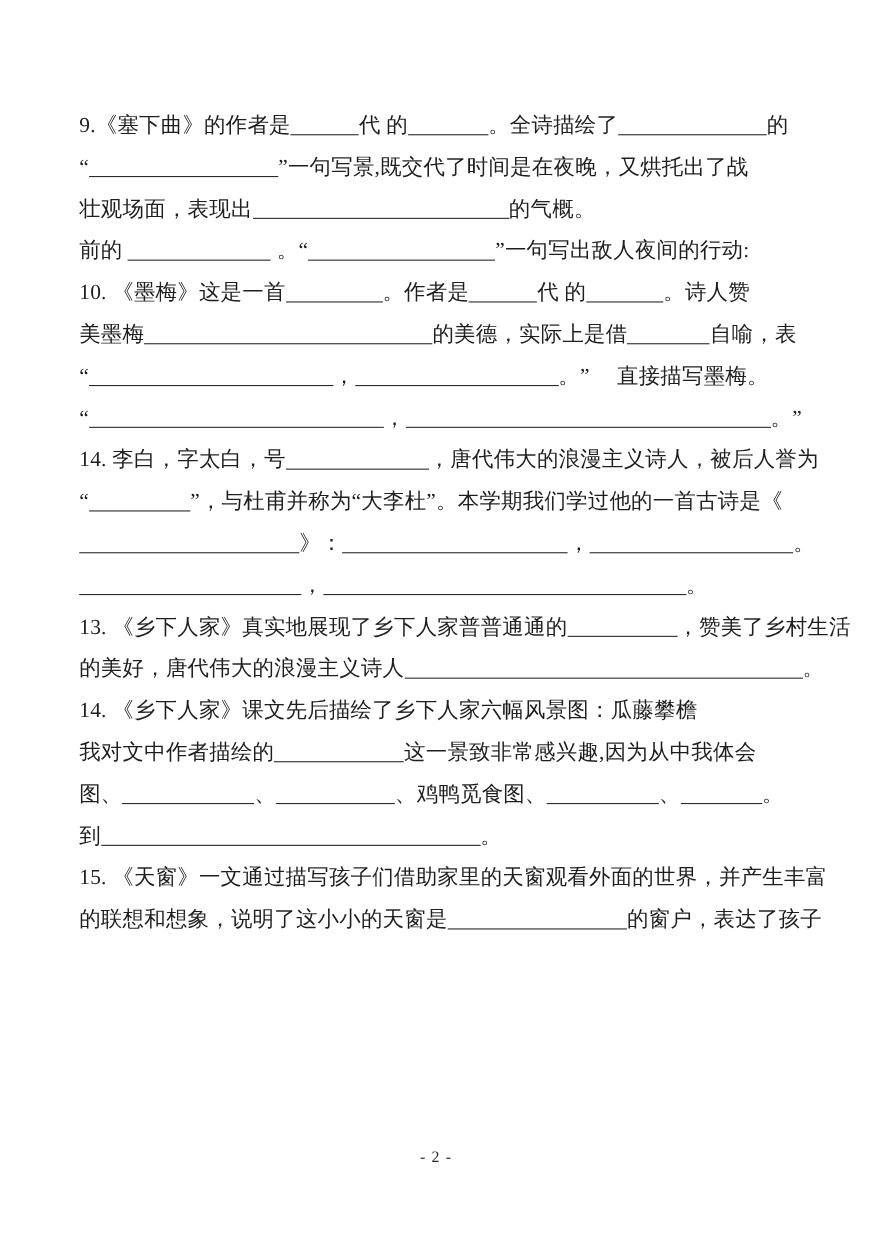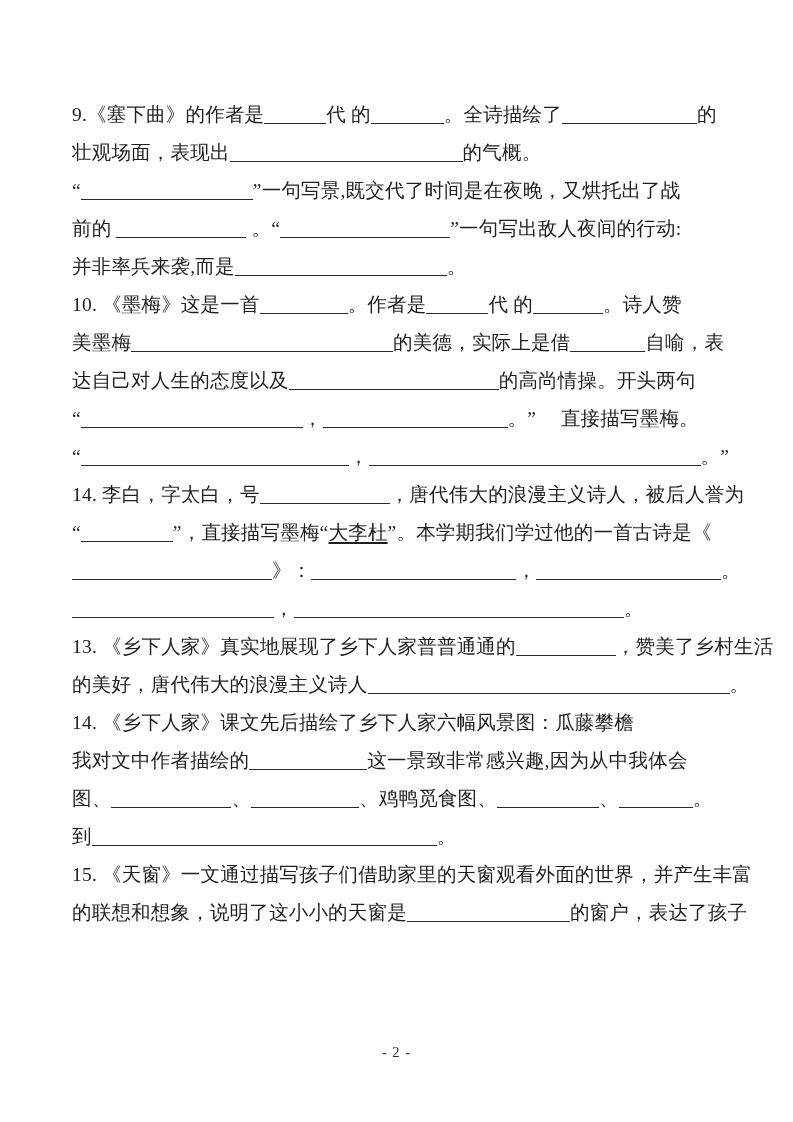--- a/index.html
+++ b/index.html
@@ -17,21 +17,20 @@
     font-size:19.5px;
     letter-spacing:0.2px;
   }
   .line {
     height:38px;
     line-height:38px;
     white-space:nowrap;
   }
   .run { white-space:pre; }
   .run.underlined {
-    text-decoration:underline;
     text-underline-offset:3px;
     text-decoration-thickness:1.5px;
     text-align:right;
   }
   .blank {
     display:inline-block;
     height:12px;
     border-bottom:1.6px solid var(--line-color, #2b2b2b);
     margin-bottom:-3px;
   }
@@ -43,31 +42,29 @@
     letter-spacing:1px;
     color:#2a2a2a;
   }
 </style>
 </head>
 <body>
 
 <div class="page" style="--page-bg: #ffffff; --text-color: #1e1e1e; --line-color: #2b2b2b;">
   <div class="doc">
       <div class="line"><span class="run">9.《塞下曲》的作者是</span><span class="blank" style="width: 62px;"></span><span class="run">代 的</span><span class="blank" style="width: 73px;"></span><span class="run">。全诗描绘了</span><span class="blank" style="width: 135px;"></span><span class="run">的</span></div>
+      <div class="line"><span class="run">“</span><span class="blank" style="width: 172px;"></span><span class="run">”一句写景,既交代了时间是在夜晚，又烘托出了战</span></div>
       <div class="line"><span class="run">壮观场面，表现出</span><span class="blank" style="width: 233px;"></span><span class="run">的气概。</span></div>
-      <div class="line"><span class="run">“</span><span class="blank" style="width: 172px;"></span><span class="run">”一句写景,既交代了时间是在夜晚，又烘托出了战</span></div>
       <div class="line"><span class="run">前的 </span><span class="blank" style="width: 130px;"></span><span class="run"> 。“</span><span class="blank" style="width: 170px;"></span><span class="run">”一句写出敌人夜间的行动:</span></div>
-      <div class="line"><span class="run">并非率兵来袭,而是</span><span class="blank" style="width: 212px;"></span><span class="run">。</span></div>
       <div class="line"><span class="run">10. 《墨梅》这是一首</span><span class="blank" style="width: 88px;"></span><span class="run">。作者是</span><span class="blank" style="width: 62px;"></span><span class="run">代 的</span><span class="blank" style="width: 70px;"></span><span class="run">。诗人赞</span></div>
       <div class="line"><span class="run">美墨梅</span><span class="blank" style="width: 262px;"></span><span class="run">的美德，实际上是借</span><span class="blank" style="width: 75px;"></span><span class="run">自喻，表</span></div>
-      <div class="line"><span class="run">达自己对人生的态度以及</span><span class="blank" style="width: 210px;"></span><span class="run">的高尚情操。开头两句</span></div>
       <div class="line"><span class="run">“</span><span class="blank" style="width: 222px;"></span><span class="run">，</span><span class="blank" style="width: 185px;"></span><span class="run">。”　 直接描写墨梅。</span></div>
       <div class="line"><span class="run">“</span><span class="blank" style="width: 268px;"></span><span class="run">，</span><span class="blank" style="width: 332px;"></span><span class="run">。”</span></div>
       <div class="line"><span class="run">14. 李白，字太白，号</span><span class="blank" style="width: 130px;"></span><span class="run">，唐代伟大的浪漫主义诗人，被后人誉为</span></div>
-      <div class="line"><span class="run">“</span><span class="blank" style="width: 92px;"></span><span class="run">”，直接描写墨梅“</span><span class="run underlined">大李杜</span><span class="run">”。本学期我们学过他的一首古诗是《</span></div>
+      <div class="line"><span class="run">“</span><span class="blank" style="width: 92px;"></span><span class="run">”，与杜甫并称为“</span><span class="run underlined">大李杜</span><span class="run">”。本学期我们学过他的一首古诗是《</span></div>
       <div class="line"><span class="blank" style="width: 200px;"></span><span class="run">》：</span><span class="blank" style="width: 205px;"></span><span class="run">，</span><span class="blank" style="width: 185px;"></span><span class="run">。</span></div>
       <div class="line"><span class="blank" style="width: 202px;"></span><span class="run">，</span><span class="blank" style="width: 330px;"></span><span class="run">。</span></div>
       <div class="line"><span class="run">13. 《乡下人家》真实地展现了乡下人家普普通通的</span><span class="blank" style="width: 100px;"></span><span class="run">，赞美了乡村生活</span></div>
       <div class="line"><span class="run">的美好，唐代伟大的浪漫主义诗人</span><span class="blank" style="width: 362px;"></span><span class="run">。</span></div>
       <div class="line"><span class="run">14. 《乡下人家》课文先后描绘了乡下人家六幅风景图：瓜藤攀檐</span></div>
       <div class="line"><span class="run">我对文中作者描绘的</span><span class="blank" style="width: 118px;"></span><span class="run">这一景致非常感兴趣,因为从中我体会</span></div>
       <div class="line"><span class="run">图、</span><span class="blank" style="width: 120px;"></span><span class="run">、</span><span class="blank" style="width: 108px;"></span><span class="run">、鸡鸭觅食图、</span><span class="blank" style="width: 102px;"></span><span class="run">、</span><span class="blank" style="width: 74px;"></span><span class="run">。</span></div>
       <div class="line"><span class="run">到</span><span class="blank" style="width: 345px;"></span><span class="run">。</span></div>
       <div class="line"><span class="run">15. 《天窗》一文通过描写孩子们借助家里的天窗观看外面的世界，并产生丰富</span></div>
       <div class="line"><span class="run">的联想和想象，说明了这小小的天窗是</span><span class="blank" style="width: 163px;"></span><span class="run">的窗户，表达了孩子</span></div>

